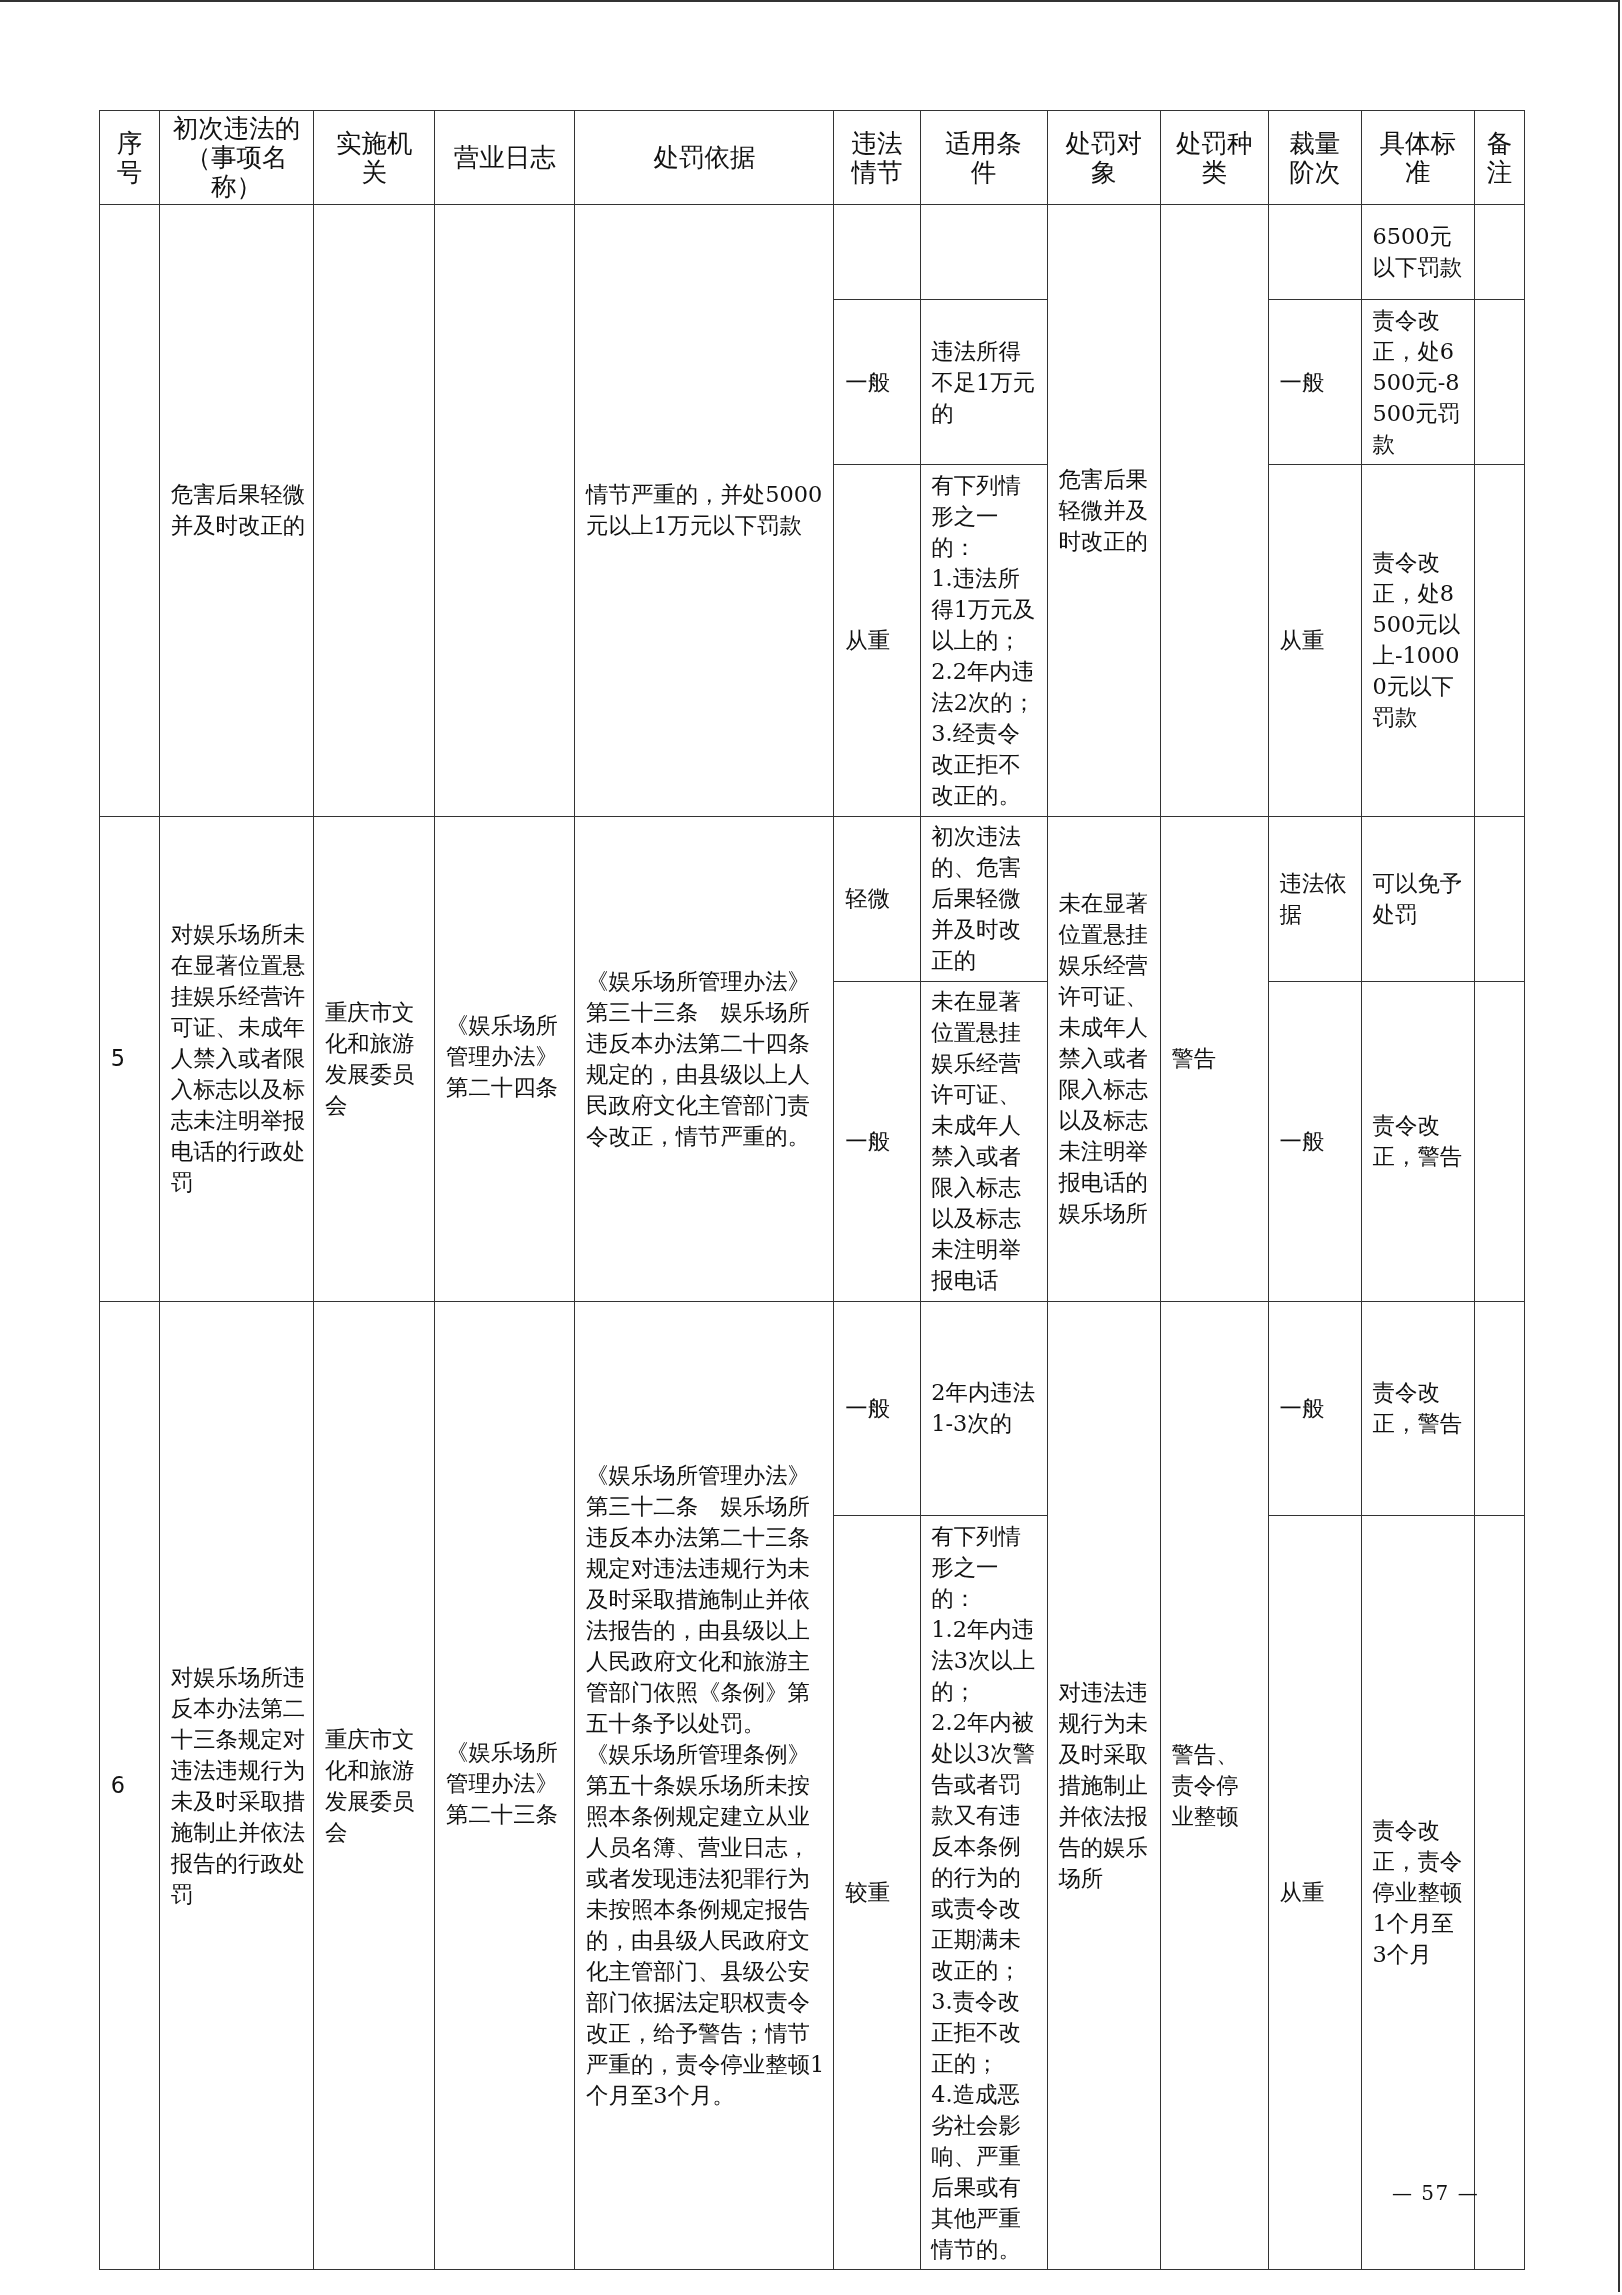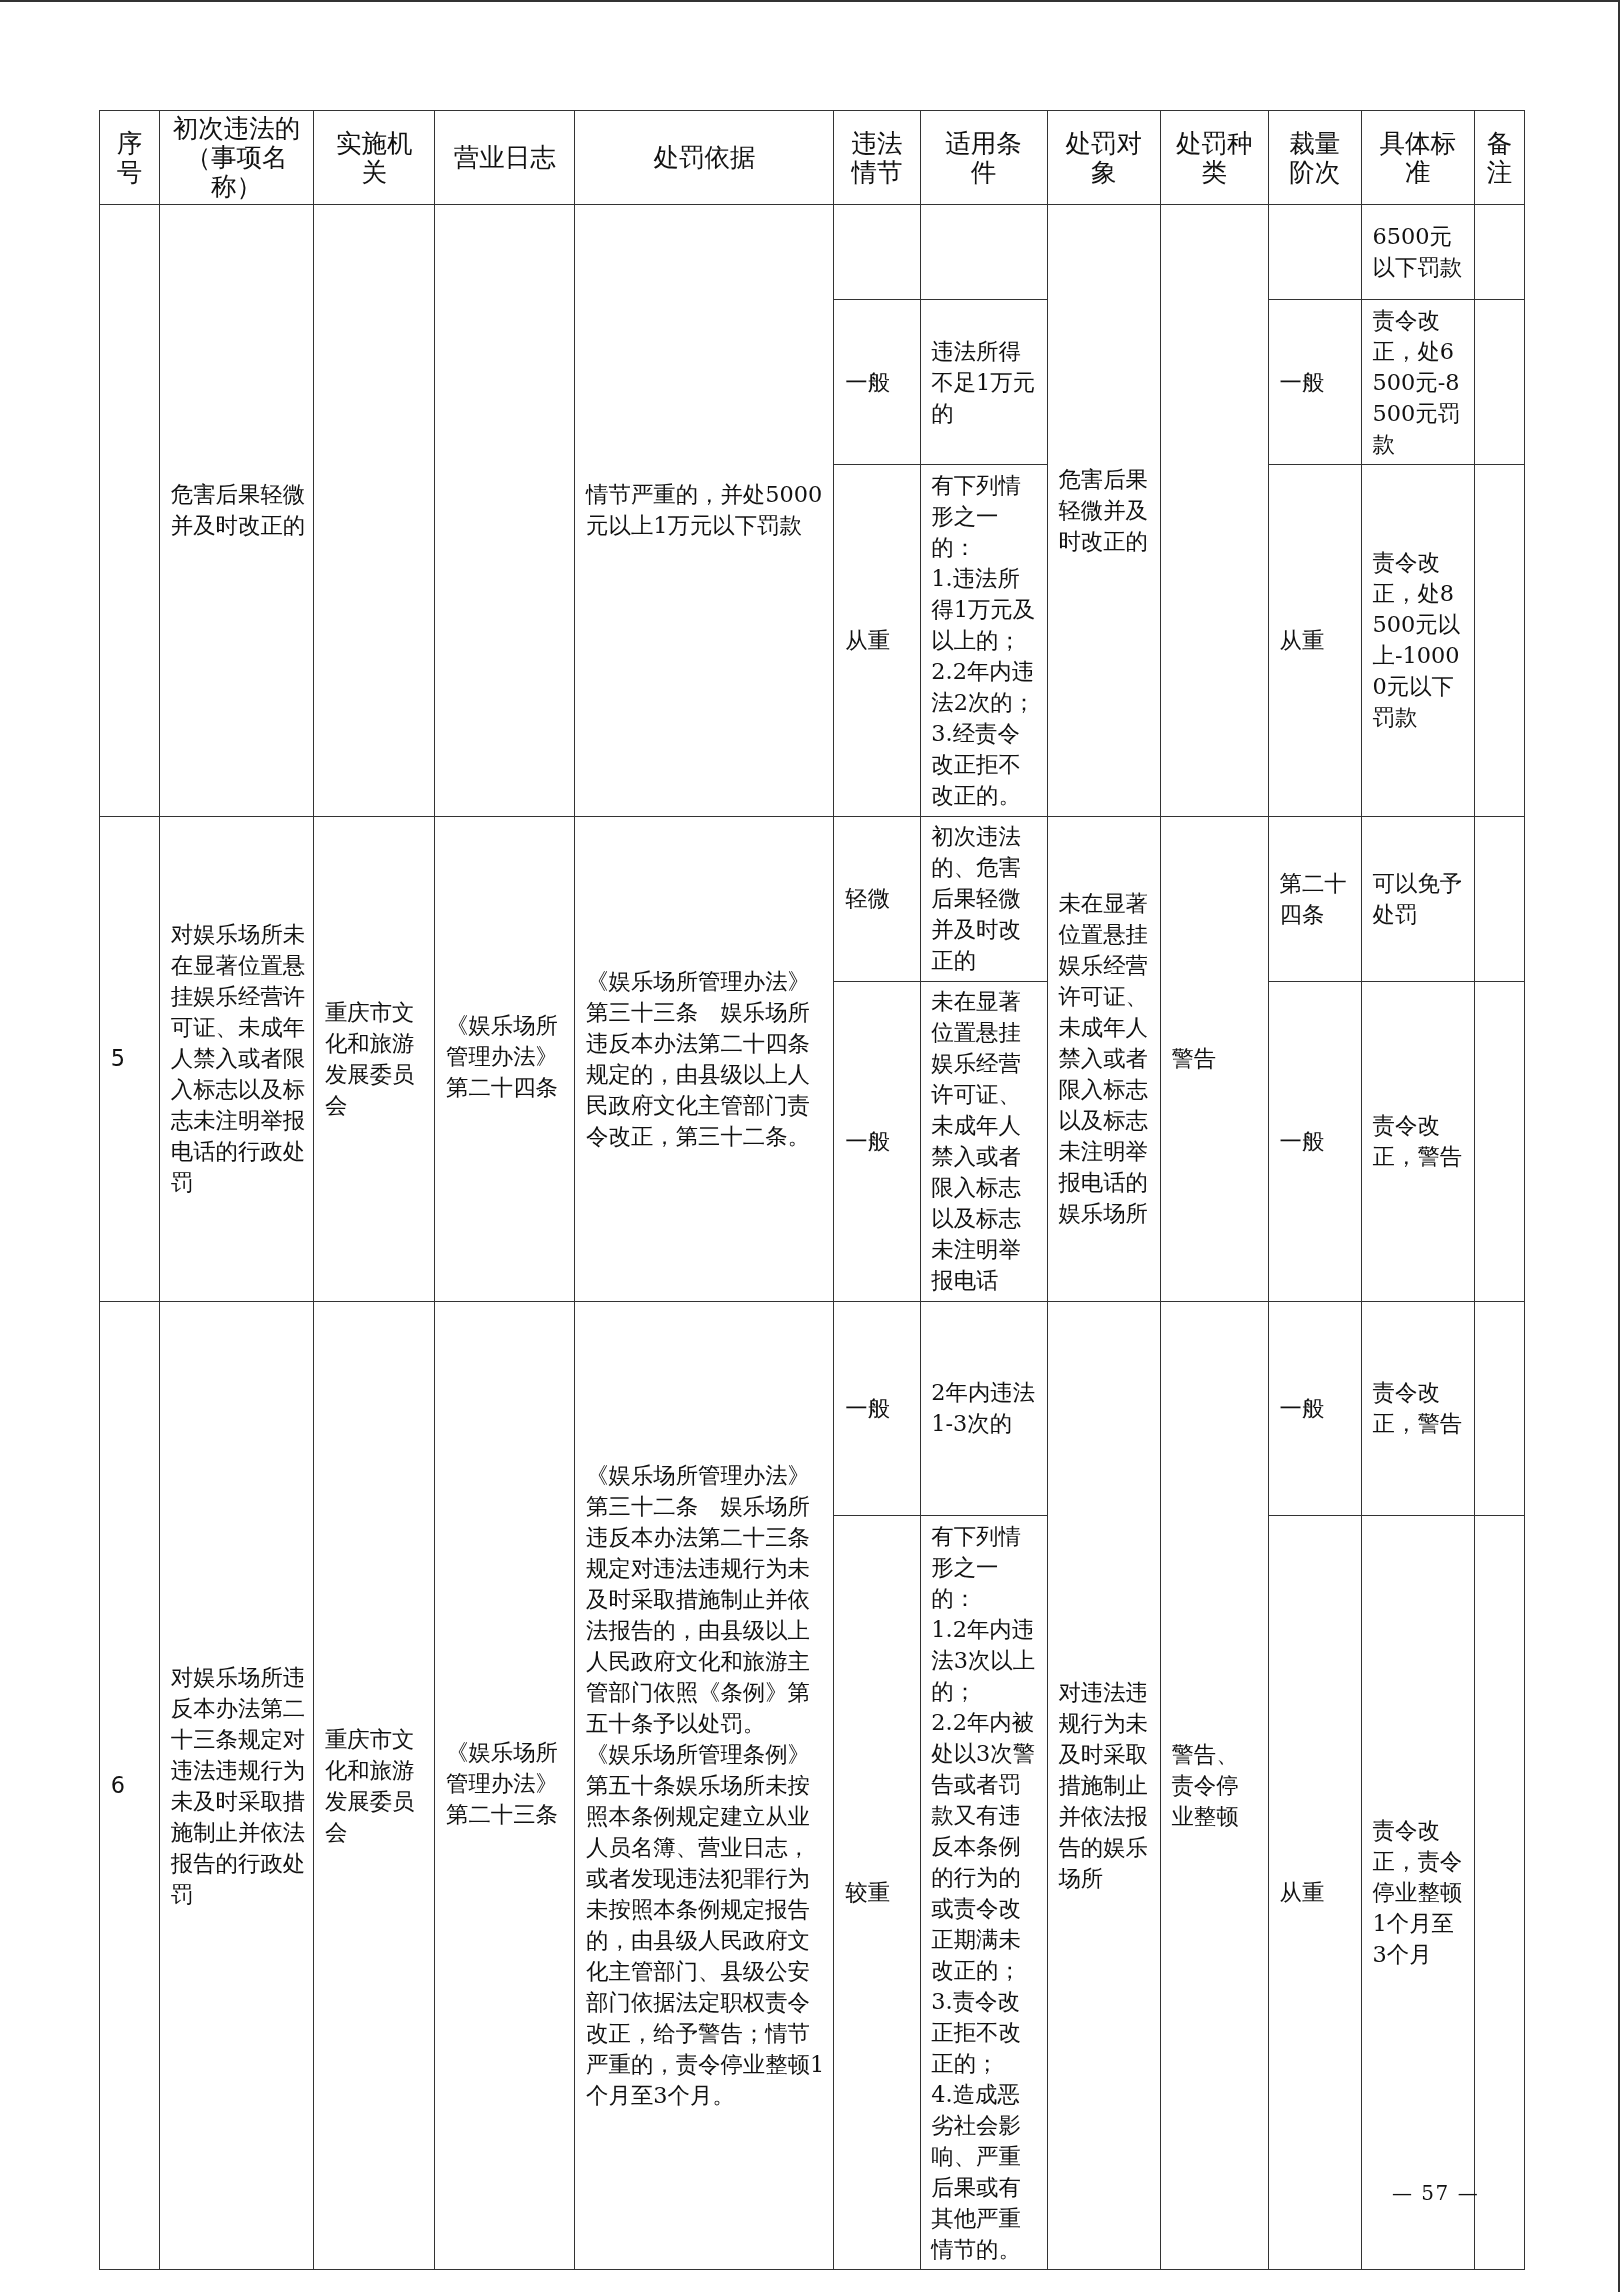--- a/index.html
+++ b/index.html
@@ -99,26 +99,26 @@
       <td>从重</td>
       <td>责令改正，处8500元以上-10000元以下罚款</td>
       <td></td>
     </tr>
 
     <tr style="height:154px">
       <td rowspan="2" class="num">5</td>
       <td rowspan="2">对娱乐场所未在显著位置悬挂娱乐经营许可证、未成年人禁入或者限入标志以及标志未注明举报电话的行政处罚</td>
       <td rowspan="2">重庆市文化和旅游发展委员会</td>
       <td rowspan="2" class="c">《娱乐场所管理办法》第二十四条</td>
-      <td rowspan="2">《娱乐场所管理办法》第三十三条　娱乐场所违反本办法第二十四条规定的，由县级以上人民政府文化主管部门责令改正，第三十二条。</td>
+      <td rowspan="2">《娱乐场所管理办法》第三十三条　娱乐场所违反本办法第二十四条规定的，由县级以上人民政府文化主管部门责令改正，情节严重的。</td>
       <td>轻微</td>
       <td>初次违法的、危害后果轻微并及时改正的</td>
       <td rowspan="2">未在显著位置悬挂娱乐经营许可证、未成年人禁入或者限入标志以及标志未注明举报电话的娱乐场所</td>
       <td rowspan="2">警告</td>
-      <td>第二十四条</td>
+      <td>违法依据</td>
       <td>可以免予处罚</td>
       <td></td>
     </tr>
     <tr style="height:310px">
       <td>一般</td>
       <td>未在显著位置悬挂娱乐经营许可证、未成年人禁入或者限入标志以及标志未注明举报电话</td>
       <td>一般</td>
       <td>责令改正，警告</td>
       <td></td>
     </tr>

